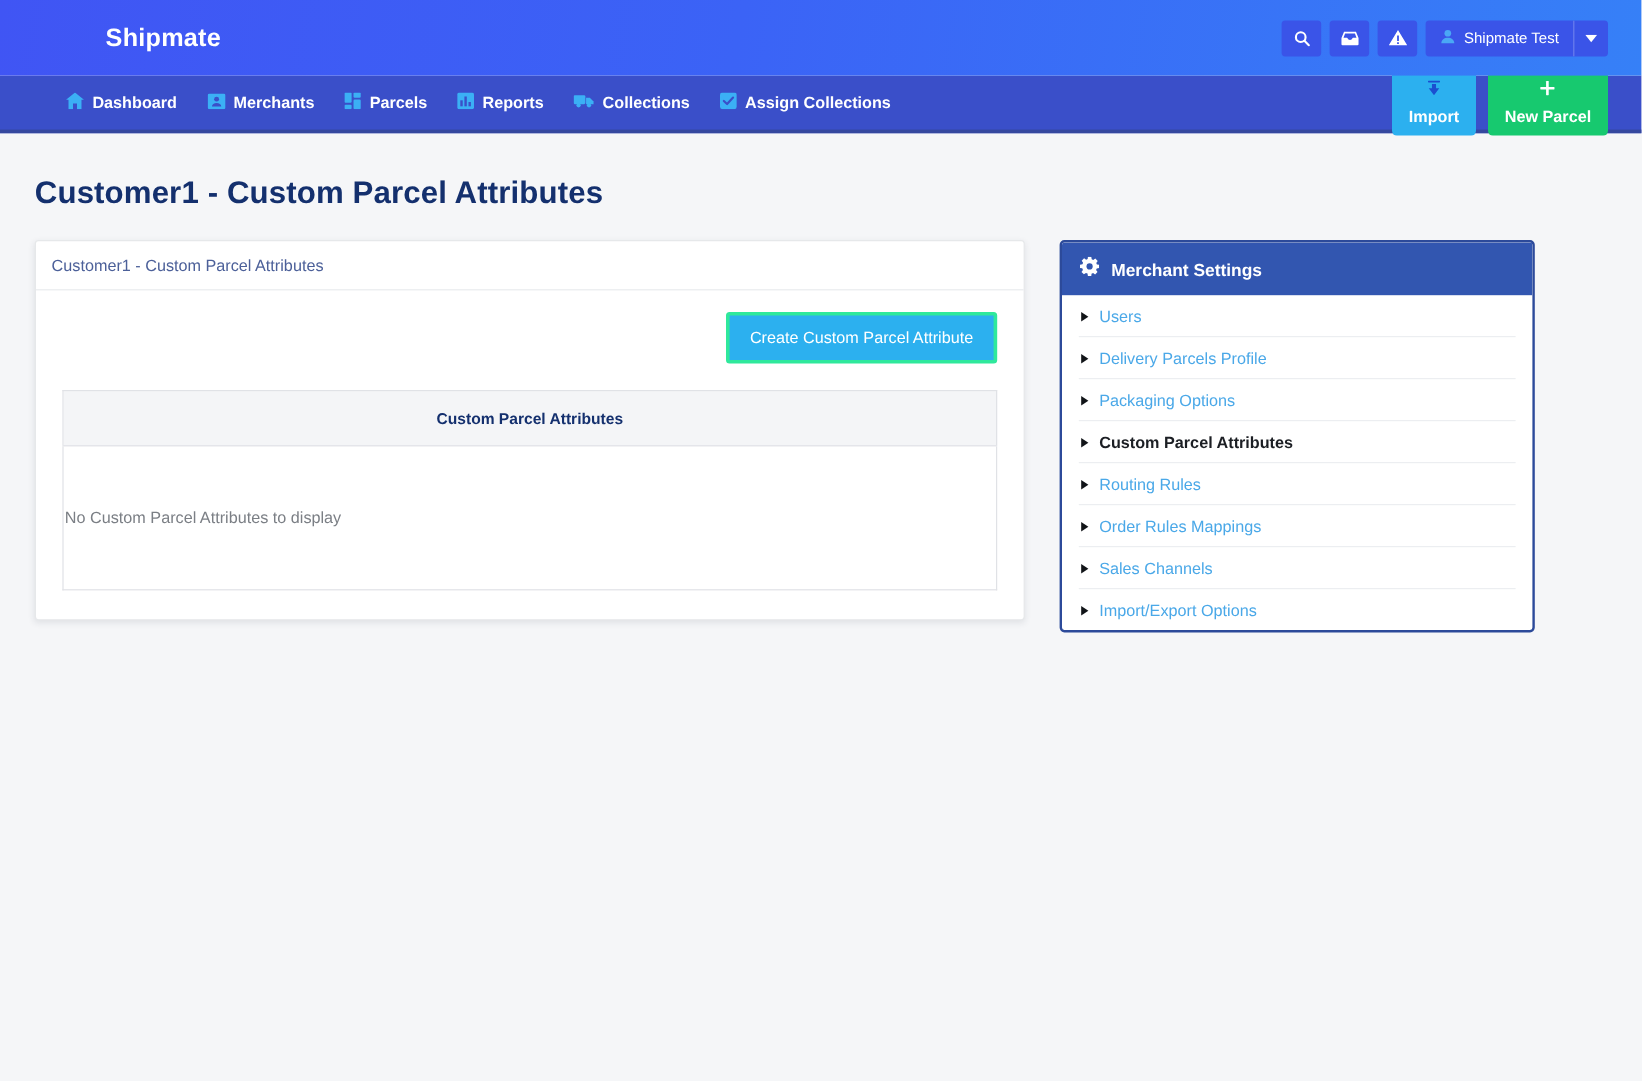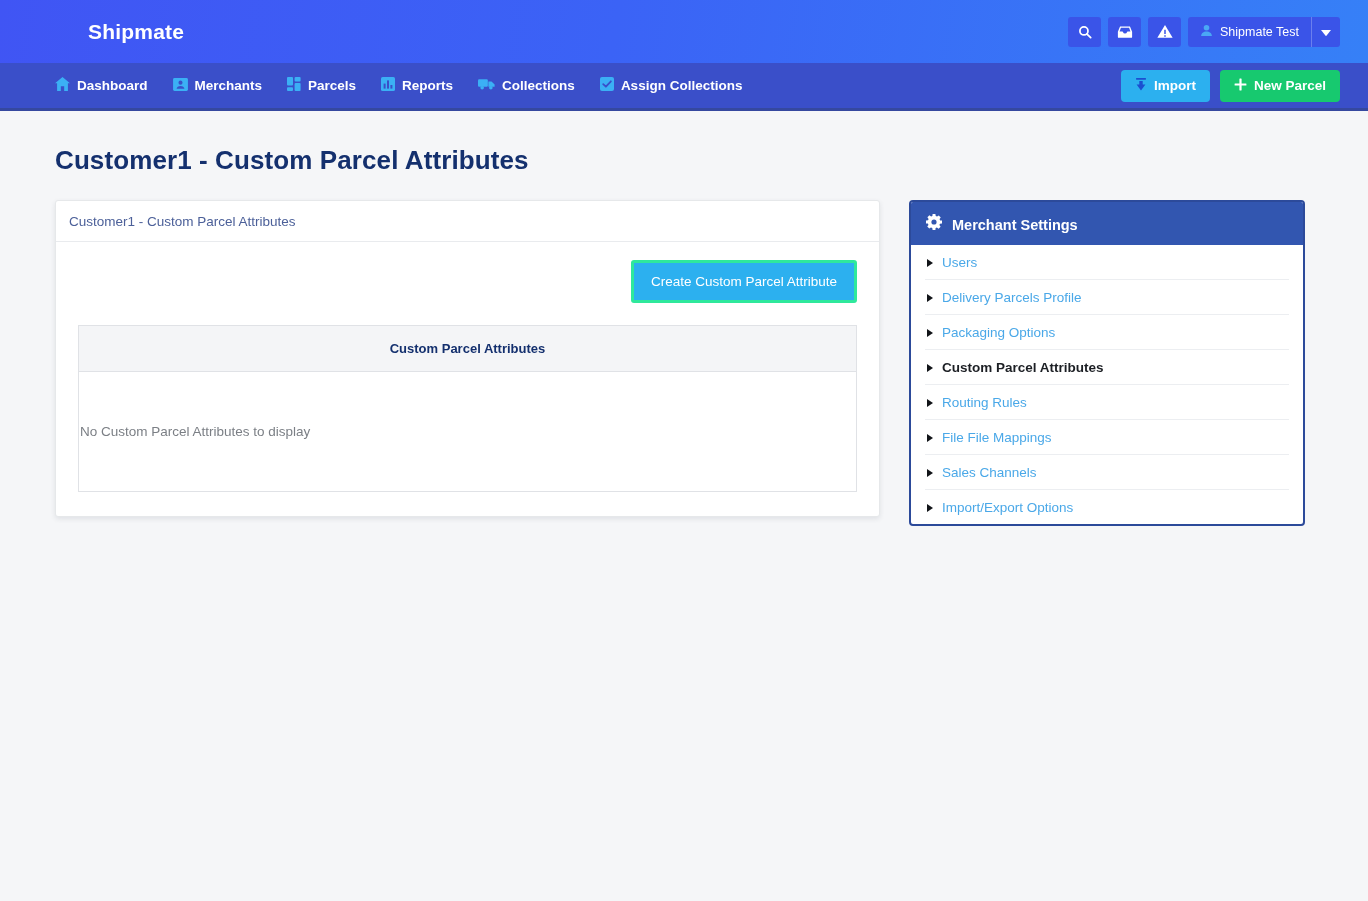--- a/index.html
+++ b/index.html
@@ -74,26 +74,27 @@
   }
   .nav-actions { margin-left: auto; display: flex; align-items: center; gap: 10px; }
   .btn {
     display: inline-flex; align-items: center; gap: 7px;
     border: none; border-radius: 4px;
     font-size: 13.5px; font-weight: bold;
     color: #ffffff;
     padding: 8px 14px;
     cursor: pointer;
     font-family: "Liberation Sans", sans-serif;
+    flex-direction: column;
   }
   .btn-import { background: #2cb0ef; }
   .btn-newparcel { background: #17c96f; }
 
   
-  .page { padding: 0 55px; }
+  .page { padding: 0 29px; }
   .page-head {
     display: flex; align-items: center;
     padding-top: 34px; padding-bottom: 24px;
   }
   .page-title {
     font-size: 26px; font-weight: bold;
     color: #14306e;
     letter-spacing: .1px;
   }
   .btn-merchant-dash {
@@ -401,21 +402,21 @@
           <div class="panel-item active">
             <span class="tri"></span>
             <span>Custom Parcel Attributes</span>
           </div>
           <div class="panel-item">
             <span class="tri"></span>
             <span>Routing Rules</span>
           </div>
           <div class="panel-item">
             <span class="tri"></span>
-            <span>File File Mappings</span>
+            <span>Order Rules Mappings</span>
           </div>
           <div class="panel-item">
             <span class="tri"></span>
             <span>Sales Channels</span>
           </div>
           <div class="panel-item">
             <span class="tri"></span>
             <span>Import/Export Options</span>
           </div>
         </div>

